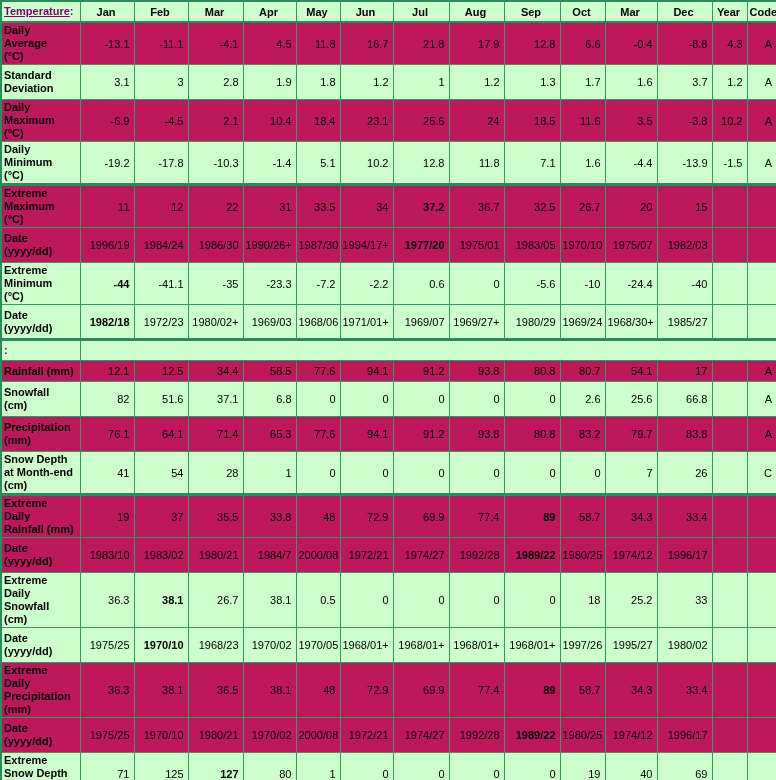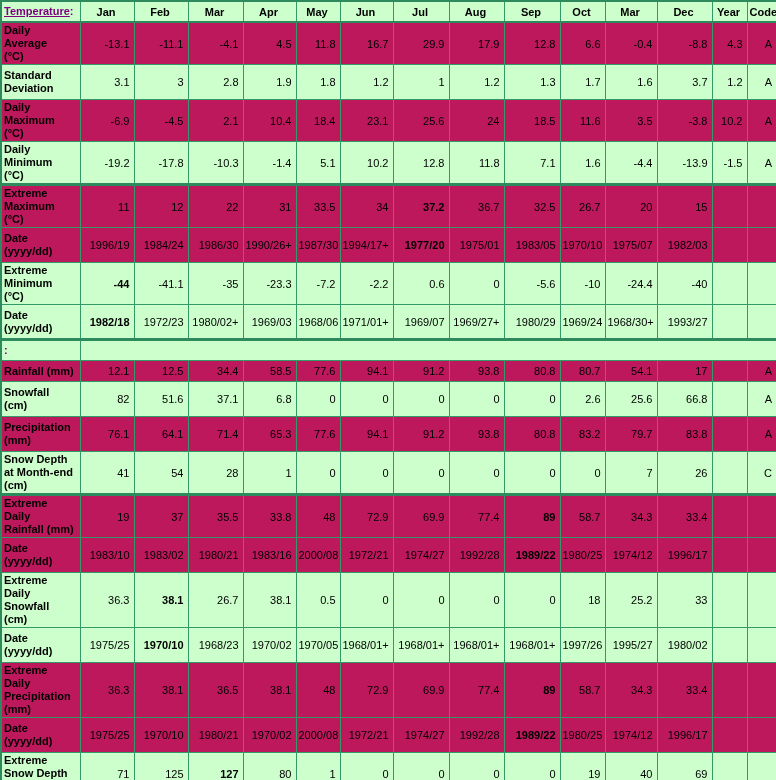--- a/index.html
+++ b/index.html
@@ -98,21 +98,21 @@
       </tr>
       <tr class="white r2">
         <th class="label">Daily Average
 (°C)</th>
         <td class="val">-13.1</td>
         <td class="val">-11.1</td>
         <td class="val">-4.1</td>
         <td class="val">4.5</td>
         <td class="val">11.8</td>
         <td class="val">16.7</td>
-        <td class="val">29.9</td>
+        <td class="val">21.8</td>
         <td class="val">17.9</td>
         <td class="val">12.8</td>
         <td class="val">6.6</td>
         <td class="val">-0.4</td>
         <td class="val">-8.8</td>
         <td class="val">4.3</td>
         <td class="val">A</td>
       </tr>
       <tr class="green r2">
         <th class="label">Standard
@@ -233,21 +233,21 @@
         <td class="val">1972/23</td>
         <td class="val">1980/02+</td>
         <td class="val">1969/03</td>
         <td class="val">1968/06</td>
         <td class="val">1971/01+</td>
         <td class="val">1969/07</td>
         <td class="val">1969/27+</td>
         <td class="val">1980/29</td>
         <td class="val">1969/24</td>
         <td class="val">1968/30+</td>
-        <td class="val">1993/27</td>
+        <td class="val">1985/27</td>
         <td class="val"></td>
         <td class="val"></td>
       </tr>
       <tr class="green r1 thick">
         <th class="label"><span class="plink"></span><span class="pcolon">:</span></th>
         <td colspan="14" class="section-spacer"></td>
       </tr>
       <tr class="white r1">
         <th class="label">Rainfall (mm)</th>
         <td class="val">12.1</td>
@@ -337,21 +337,21 @@
         <td class="val">33.4</td>
         <td class="val"></td>
         <td class="val"></td>
       </tr>
       <tr class="white r2">
         <th class="label">Date
 (yyyy/dd)</th>
         <td class="val">1983/10</td>
         <td class="val">1983/02</td>
         <td class="val">1980/21</td>
-        <td class="val">1983/16</td>
+        <td class="val">1984/7</td>
         <td class="val">2000/08</td>
         <td class="val">1972/21</td>
         <td class="val">1974/27</td>
         <td class="val">1992/28</td>
         <td class="val b">1989/22</td>
         <td class="val">1980/25</td>
         <td class="val">1974/12</td>
         <td class="val">1996/17</td>
         <td class="val"></td>
         <td class="val"></td>

